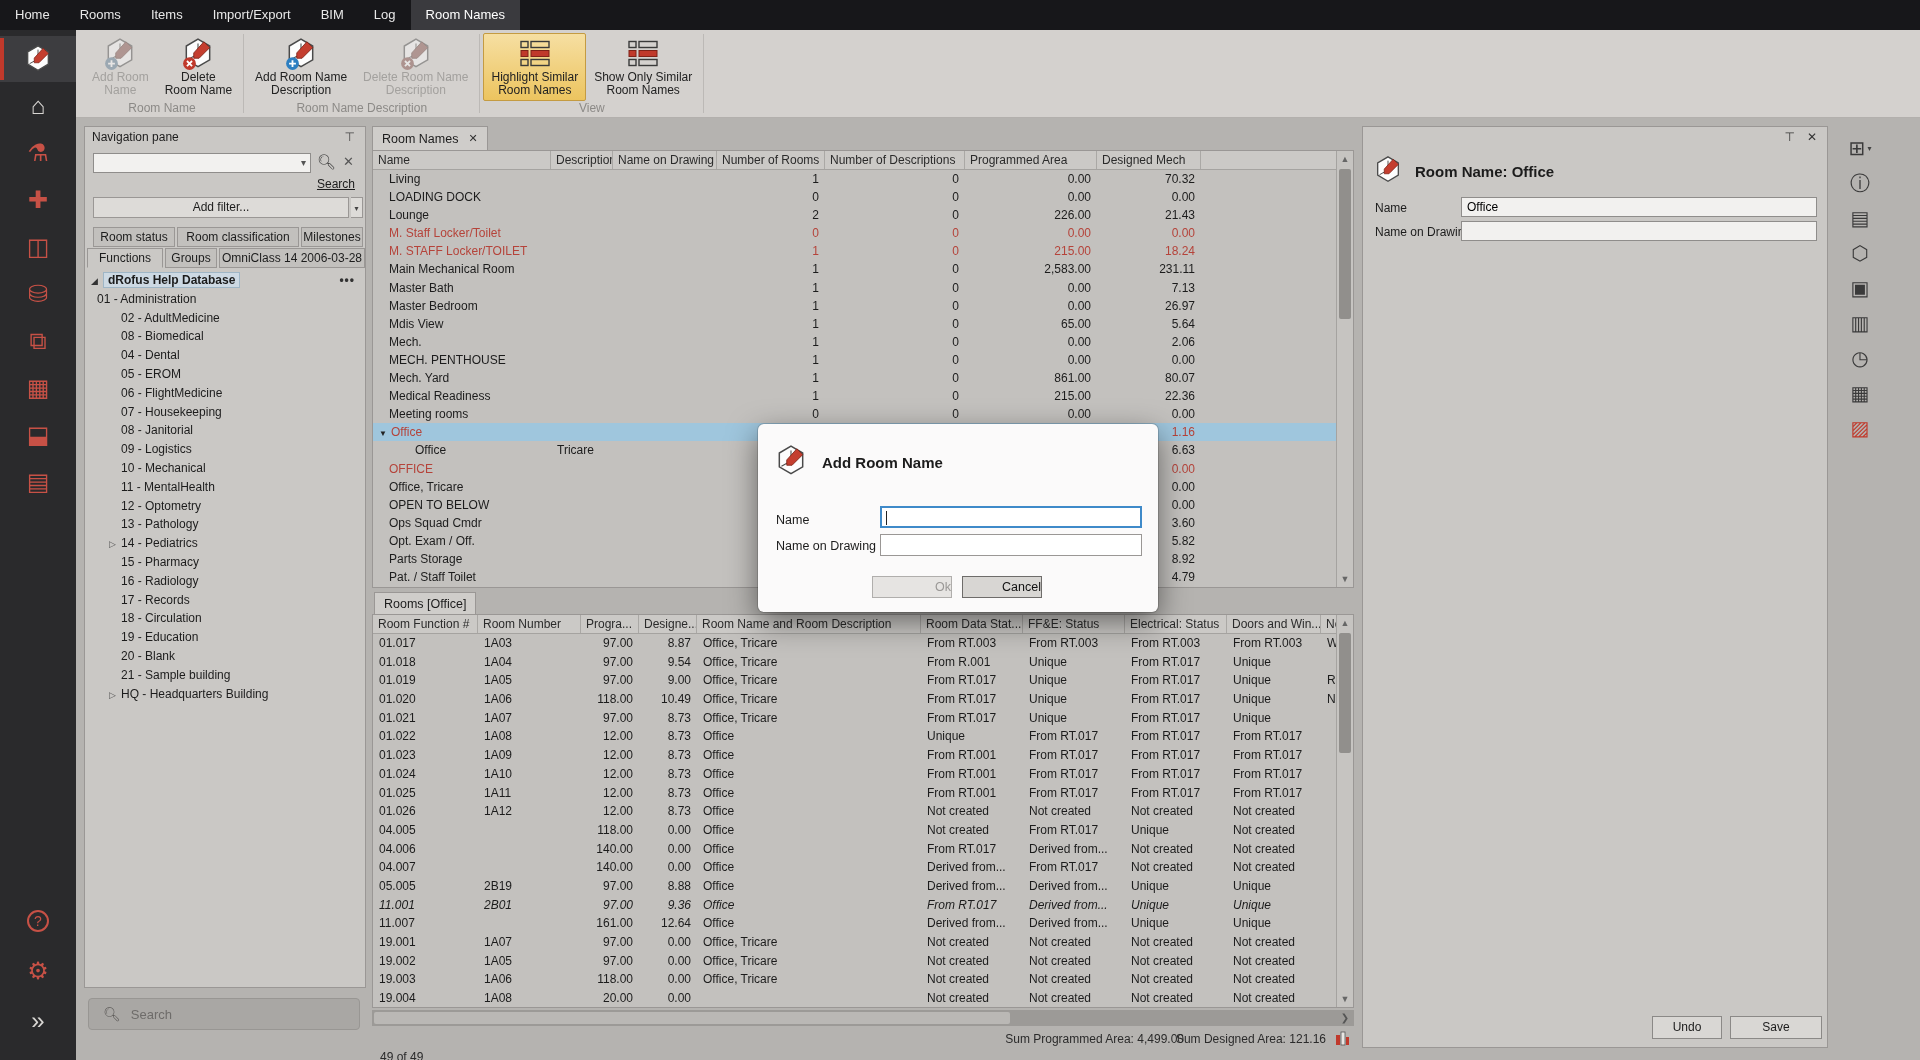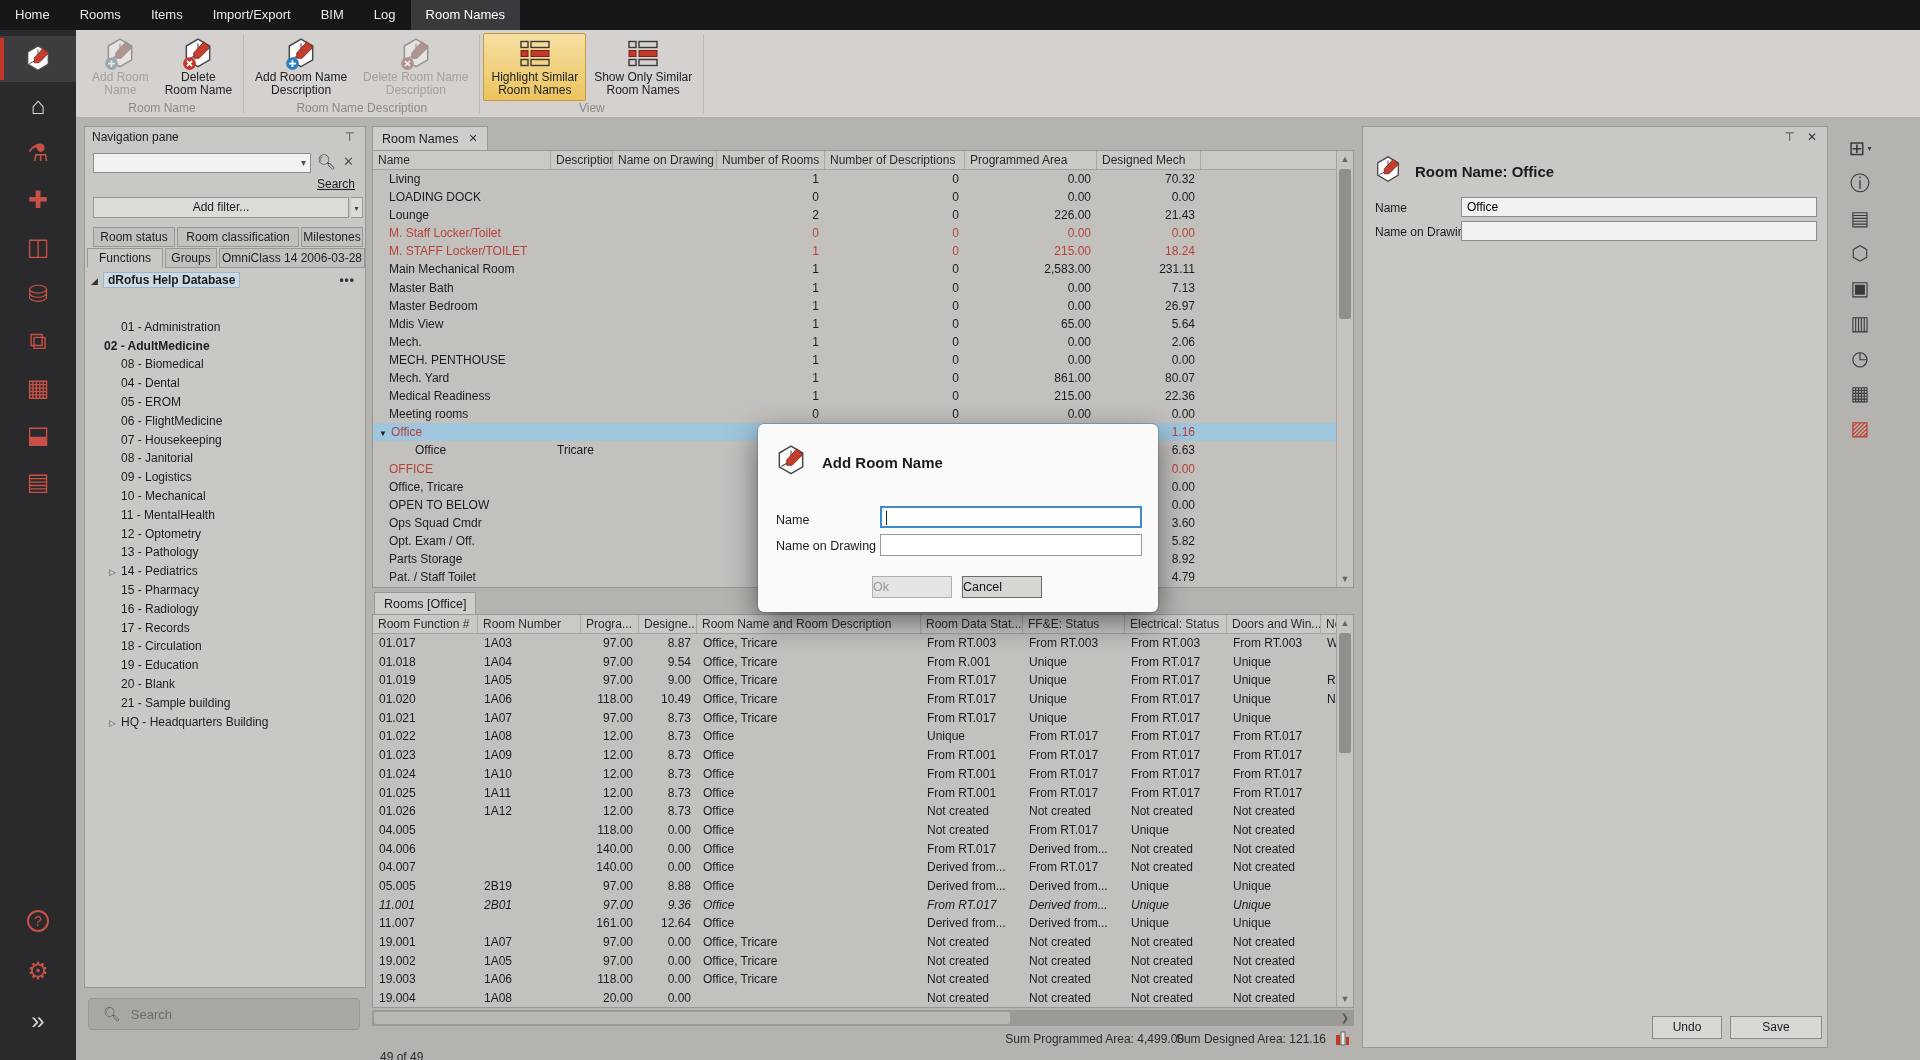--- a/index.html
+++ b/index.html
@@ -100,21 +100,21 @@
   .strip-icon.redicon { color:#c0392b; }
 
   
   .dialog { position:absolute; left:758px; top:424px; width:400px; height:188px; background:#fbfafa; border-radius:6px; box-shadow:0 10px 30px rgba(0,0,0,.5), 0 0 0 1px rgba(0,0,0,.15); z-index:50; font-size:12.5px; }
   .dlg-head { position:absolute; left:16px; top:20px; display:flex; align-items:center; gap:14px; }
   .dlg-head b { font-size:15px; }
   .dlg-label { position:absolute; left:18px; color:#1c1c1c; }
   .dlg-input { position:absolute; left:122px; width:262px; height:22px; border:1px solid #9a9795; background:#fff; font-size:12px; padding:0 4px; font-family:"Liberation Sans",sans-serif; }
   .dlg-input.focus { border:2px solid #3f8ac9; }
   .caret-line { position:absolute; left:4px; top:3px; width:1px; height:14px; background:#222; }
-  .dlg-btn { position:absolute; width:80px; height:22px; border:1px solid #b0aeac; background:#e6e4e2; text-align:left; line-height:20px; cursor:pointer; }
+  .dlg-btn { position:absolute; width:80px; height:22px; border:1px solid #b0aeac; background:#e6e4e2; text-align:right; line-height:20px; cursor:pointer; }
   .dlg-btn.ok { color:#9a9896; }
   .dlg-btn.cancel { background:#d8d6d3; border-color:#6e6c6a; color:#111; }
 </style>
 </head>
 <body>
 
 <div class="menubar">
     <div class="menu-item">Home</div>
     <div class="menu-item">Rooms</div>
     <div class="menu-item">Items</div>
@@ -234,22 +234,22 @@
   <div id="navtabs">
       <div class="navtab" style="left: 8px; top: 100px; width: 82px;">Room status</div>
       <div class="navtab" style="left: 92px; top: 100px; width: 122px;">Room classification</div>
       <div class="navtab" style="left: 216px; top: 100px; width: 62px;">Milestones</div>
       <div class="navtab sel" style="left: 2px; top: 121px; width: 76px;">Functions</div>
       <div class="navtab" style="left: 80px; top: 121px; width: 52px;">Groups</div>
       <div class="navtab" style="left: 134px; top: 121px; width: 146px;">OmniClass 14 2006-03-28</div>
     </div>
   <div class="tree" id="tree">
       <div class="tree-row" style="padding-left: 6px;"><span class="tree-exp">◢</span><span class="tree-root-label">dRofus Help Database</span><span class="tree-ellipsis">•••</span></div>
-      <div class="tree-row" style="padding-left: 24px; margin-top: 28px;"><span class="tree-exp"></span><span>01 - Administration</span></div>
-      <div class="tree-row" style="padding-left: 7px; font-weight: bold;"><span class="tree-exp"></span><span>02 - AdultMedicine</span></div>
+      <div class="tree-row" style=""><span class="tree-exp"></span><span>01 - Administration</span></div>
+      <div class="tree-row" style="padding-left: 24px;"><span class="tree-exp"></span><span>02 - AdultMedicine</span></div>
       <div class="tree-row" style="padding-left: 24px;"><span class="tree-exp"></span><span>08 - Biomedical</span></div>
       <div class="tree-row" style="padding-left: 24px;"><span class="tree-exp"></span><span>04 - Dental</span></div>
       <div class="tree-row" style="padding-left: 24px;"><span class="tree-exp"></span><span>05 - EROM</span></div>
       <div class="tree-row" style="padding-left: 24px;"><span class="tree-exp"></span><span>06 - FlightMedicine</span></div>
       <div class="tree-row" style="padding-left: 24px;"><span class="tree-exp"></span><span>07 - Housekeeping</span></div>
       <div class="tree-row" style="padding-left: 24px;"><span class="tree-exp"></span><span>08 - Janitorial</span></div>
       <div class="tree-row" style="padding-left: 24px;"><span class="tree-exp"></span><span>09 - Logistics</span></div>
       <div class="tree-row" style="padding-left: 24px;"><span class="tree-exp"></span><span>10 - Mechanical</span></div>
       <div class="tree-row" style="padding-left: 24px;"><span class="tree-exp"></span><span>11 - MentalHealth</span></div>
       <div class="tree-row" style="padding-left: 24px;"><span class="tree-exp"></span><span>12 - Optometry</span></div>

